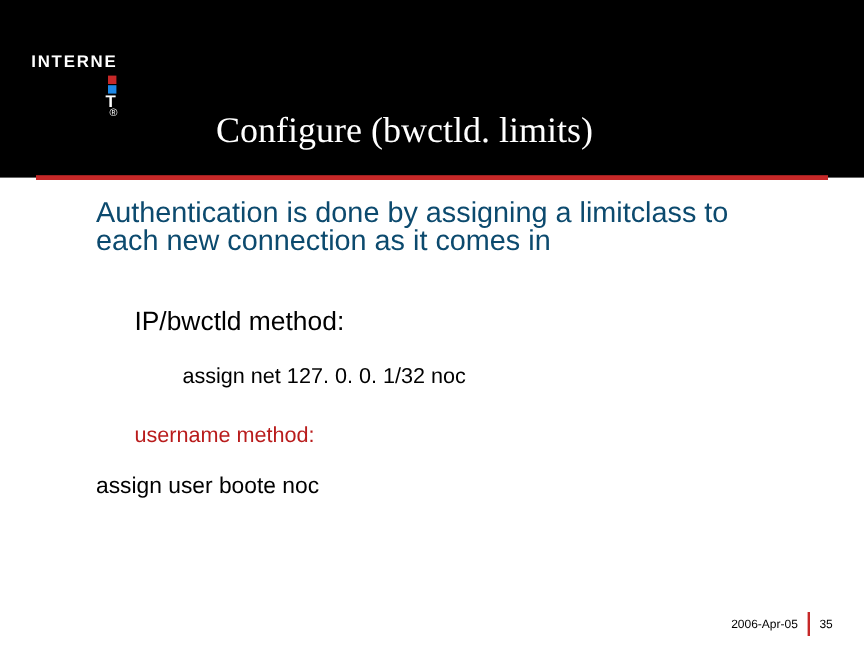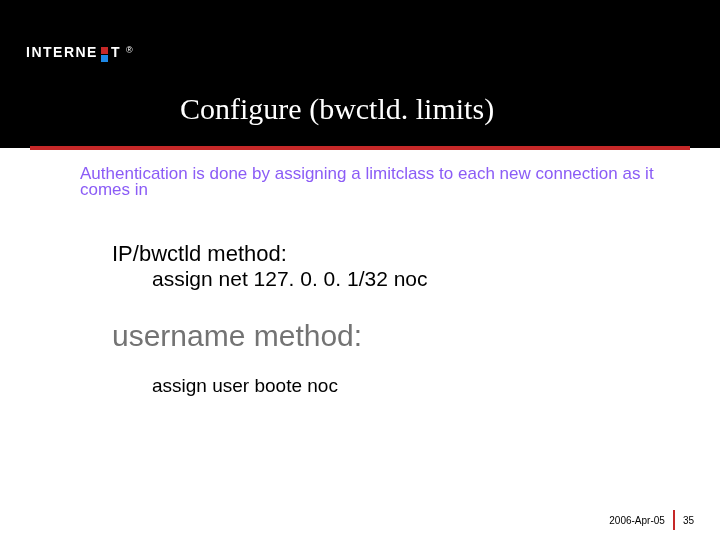--- a/index.html
+++ b/index.html
@@ -1,34 +1,34 @@
 <!DOCTYPE html>
 <html><head>
 <meta charset="utf-8">
 <style>
   * { margin: 0; padding: 0; box-sizing: border-box; }
   html, body { width: 720px; height: 540px; overflow: hidden; font-family: Arial, Helvetica, sans-serif; background: #fff; }
   .slide { position: relative; width: 720px; height: 540px; }
   .topbar { position: absolute; top: 0; left: 0; width: 720px; height: 148px; background: #000; }
   .logo { position: absolute; top: 44px; left: 26px; }
-  .logo-text { display: flex; align-items: flex-end; gap: 2px; }
+  .logo-text { display: flex; align-items: flex-end; gap: 2px; flex-direction: column; }
   .logo-word { font-family: Arial, sans-serif; font-weight: 700; font-size: 14px; letter-spacing: 1.5px; color: #fff; line-height: 14px; }
   .logo-num { display: inline-flex; flex-direction: column; align-items: center; margin: 0 1px; position: relative; top: 3px; }
   .logo-block { width: 7px; height: 7px; }
   .logo-block-top { background: #c62828; }
   .logo-block-bot { background: #1e88e5; margin-top: 1px; }
   .logo-reg { font-size: 9px; color: #fff; margin-left: 3px; position: relative; top: -4px; }
   .title { position: absolute; top: 92px; left: 180px; color: #fff; font-size: 30px; font-weight: 400; font-family: Liberation Serif, serif; }
   .redline { position: absolute; top: 146px; left: 30px; width: 660px; height: 4px; background: #c62828; }
   .body { position: absolute; top: 166px; left: 80px; width: 580px; }
-  .intro { font-size: 17px; line-height: 0.97; font-weight: 400; color: #8b5cf6; }
+  .intro { font-size: 24px; line-height: 0.97; font-weight: 400; color: #0c4a6e; }
   .sub1 { margin-top: 42px; margin-left: 32px; font-size: 22px; color: #000; }
-  .sub2 { margin-left: 72px; font-size: 21px; color: #000; }
-  .sub3 { margin-top: 28px; margin-left: 32px; font-size: 30px; color: #737373; }
-  .sub4 { margin-top: 22px; margin-left: 72px; font-size: 19px; color: #000; }
+  .sub2 { margin-top: 22px; margin-left: 72px; font-size: 18px; color: #000; }
+  .sub3 { margin-top: 28px; margin-left: 32px; font-size: 18px; color: #b91c1c; }
+  .sub4 { margin-top: 22px; font-size: 19px; color: #000; }
   .footer { position: absolute; bottom: 10px; right: 26px; display: flex; align-items: center; gap: 8px; }
   .date { font-size: 10px; color: #000; }
   .divider { width: 2px; height: 20px; background: #c62828; }
   .pagenum { font-size: 10px; color: #000; text-align: right; }
 </style>
 </head>
 <body>
 
 <div class="slide">
   <div class="topbar">

